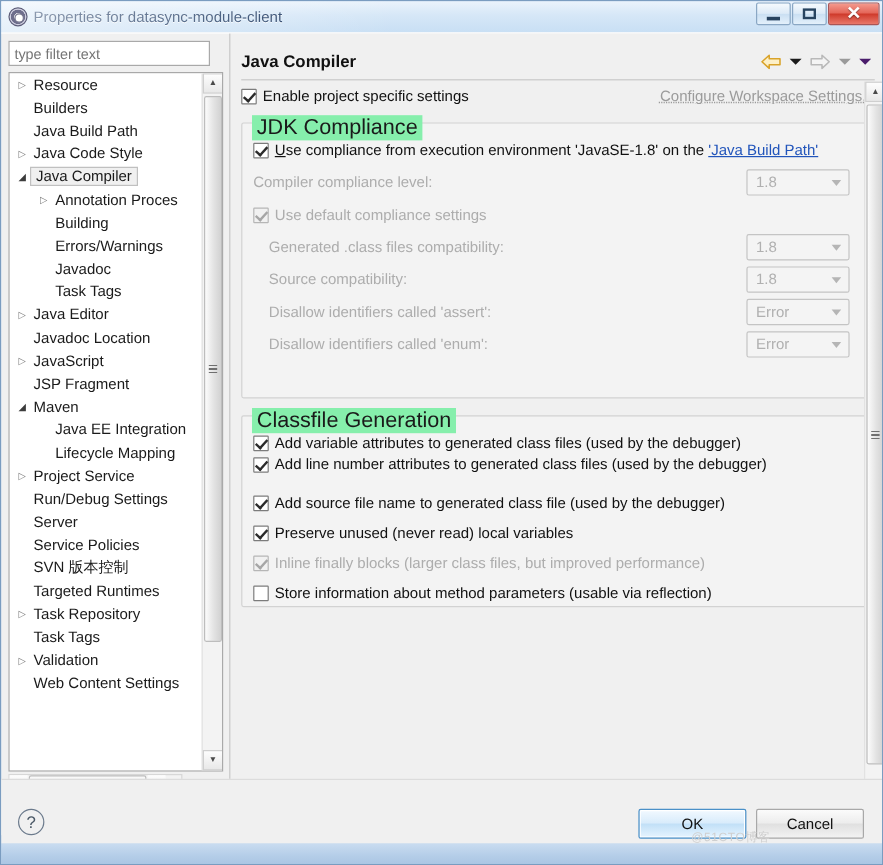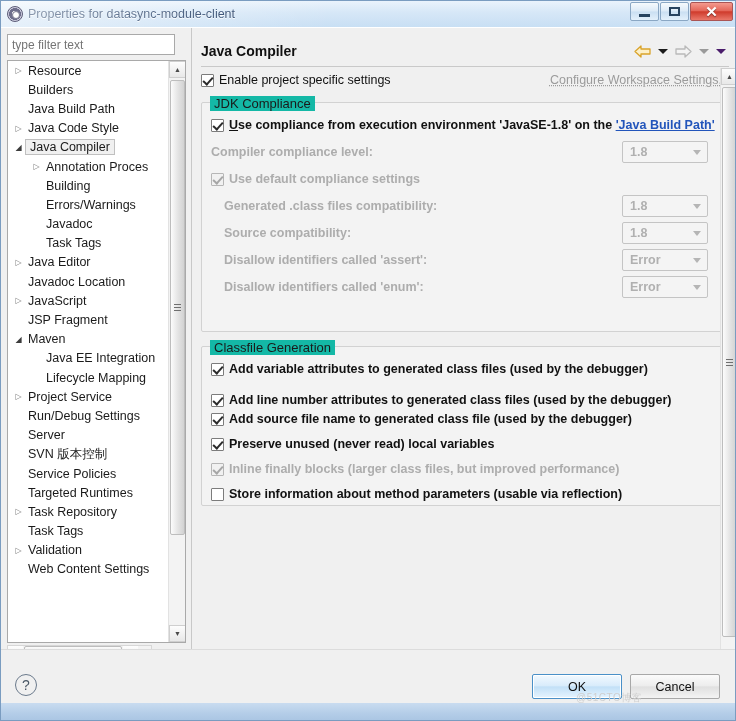--- a/index.html
+++ b/index.html
@@ -197,29 +197,29 @@
   }
 
   
   .group {
     position:absolute; left:9px; width:522px;
     border:1px solid #d2d2d2; border-radius:2px;
     background:#f3f3f3;
   }
   .group-title {
     position:absolute; left:8px; top:-7px;
-    background:#14b8a6; padding:0 4px;
-    font-size:13px; color:#1a1a1a;
+    background:#86efac; padding:0 4px;
+    font-size:18px; color:#1a1a1a;
   }
   #grp-jdk  { top:74px;  height:230px; }
   #grp-cls  { top:318px; height:160px; }
 
   .row {
     position:absolute; left:0; width:100%; height:24px;
-    display:flex; align-items:center;font-weight:bold;
+    display:flex; align-items:center;
   }
   .row .txt { font-size:12.5px; color:#111; }
   .row.disabled .txt { color:#adadad; }
   .row .txt.indent { padding-left:22px; }
   .row .txt.pl9 { padding-left:9px; }
   .row .cbwrap { padding-left:9px; display:flex; align-items:center; gap:5px; }
 
   .link-blue { color:#2255bb; text-decoration:underline; }
 
   .combo {
@@ -400,25 +400,25 @@
             <div class="tree-item d0">
               <span class="twisty"></span>
               <span class="lbl">Run/Debug Settings</span>
             </div>
             <div class="tree-item d0">
               <span class="twisty"></span>
               <span class="lbl">Server</span>
             </div>
             <div class="tree-item d0">
               <span class="twisty"></span>
+              <span class="lbl">Service Policies</span>
+            </div>
+            <div class="tree-item d0">
+              <span class="twisty"></span>
               <span class="lbl">SVN 版本控制</span>
-            </div>
-            <div class="tree-item d0">
-              <span class="twisty"></span>
-              <span class="lbl">Service Policies</span>
             </div>
             <div class="tree-item d0">
               <span class="twisty"></span>
               <span class="lbl">Targeted Runtimes</span>
             </div>
             <div class="tree-item d0">
               <span class="twisty">▷</span>
               <span class="lbl">Task Repository</span>
             </div>
             <div class="tree-item d0">
@@ -540,21 +540,21 @@
 
       <div class="group" id="grp-cls">
         <div class="group-title">Classfile Generation</div>
         <div id="cls-rows">
             <div class="row" style="top: 10px;">
               <span class="cbwrap">
                 <span class="checkbox checked"></span>
                 <span class="txt">Add variable attributes to generated class files (used by the debugger)</span>
               </span>
             </div>
-            <div class="row" style="top: 41px;">
+            <div class="row" style="top: 28px;">
               <span class="cbwrap">
                 <span class="checkbox checked"></span>
                 <span class="txt">Add line number attributes to generated class files (used by the debugger)</span>
               </span>
             </div>
             <div class="row" style="top: 60px;">
               <span class="cbwrap">
                 <span class="checkbox checked"></span>
                 <span class="txt">Add source file name to generated class file (used by the debugger)</span>
               </span>

